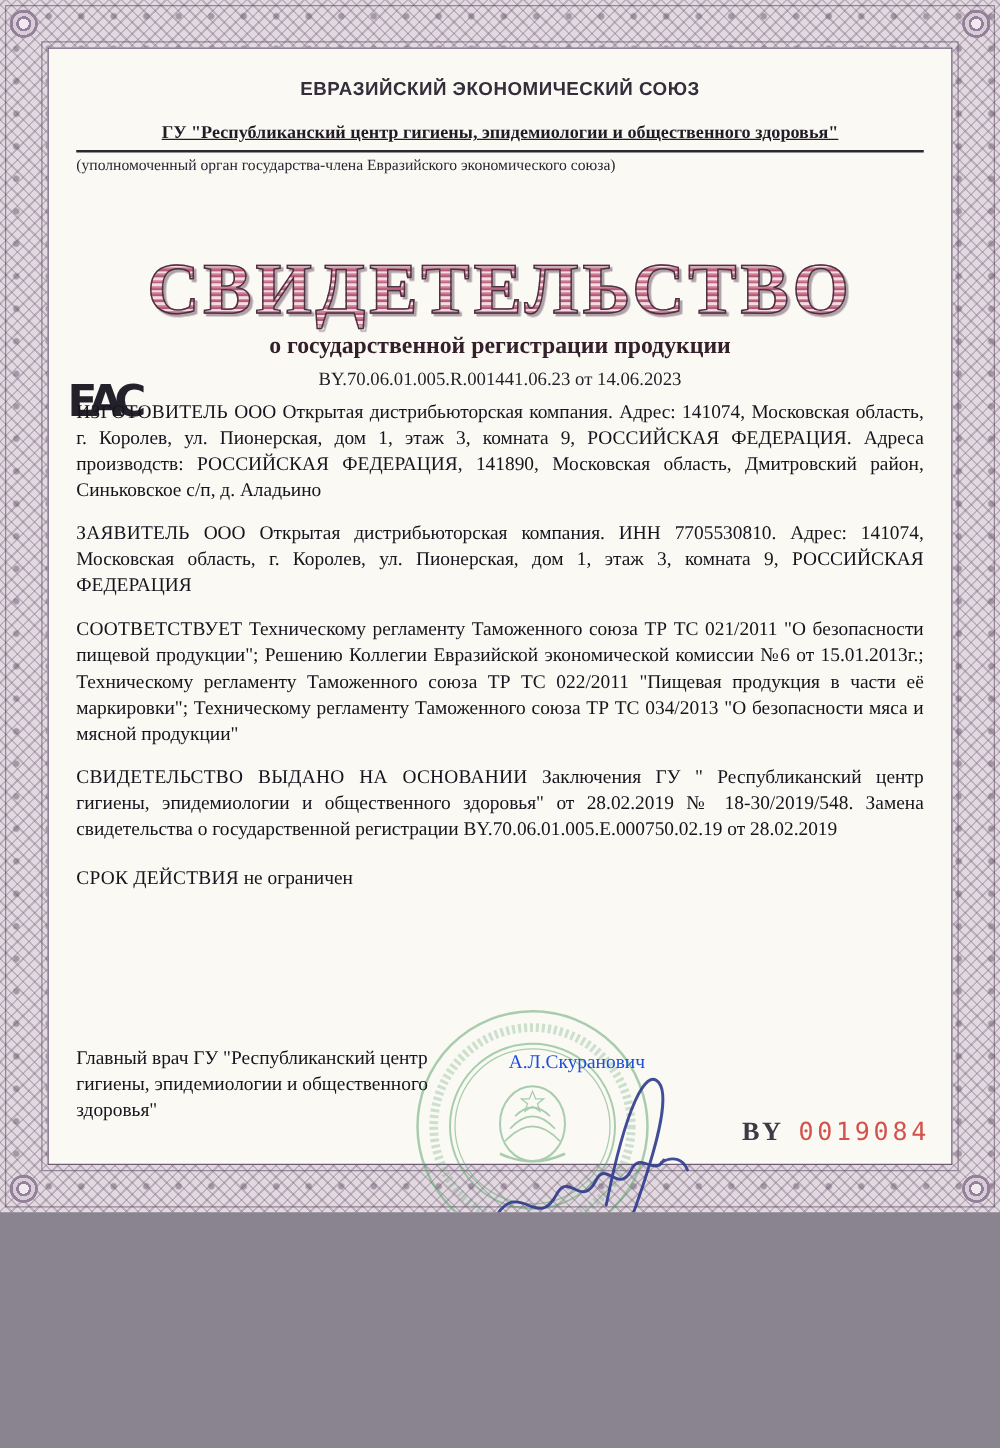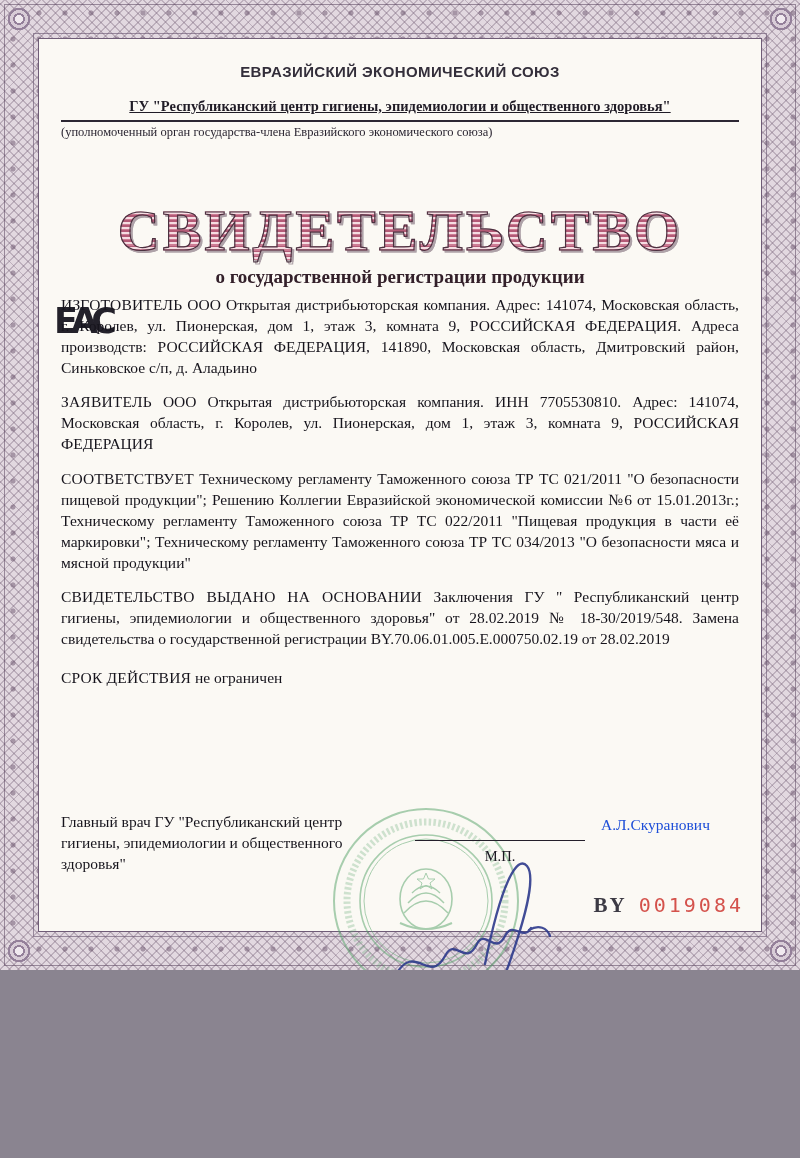--- a/index.html
+++ b/index.html
@@ -115,20 +115,21 @@
   <div class="inner">
 
     <div class="union-title">ЕВРАЗИЙСКИЙ ЭКОНОМИЧЕСКИЙ СОЮЗ</div>
     <div class="authority">ГУ "Республиканский центр гигиены, эпидемиологии и общественного здоровья"</div>
     <hr class="rule">
     <div class="authority-sub">(уполномоченный орган государства-члена Евразийского экономического союза)</div>
 
     <div class="title-wrap">
       <div class="main-title">СВИДЕТЕЛЬСТВО</div>
       <div class="title-sub">о государственной регистрации продукции</div>
+      <div class="reg-number">BY.70.06.01.005.R.001441.06.23 от 14.06.2023</div>
     </div>
 
     <div class="eac-mark">
       <svg width="66" height="46" viewBox="0 0 66 46">
         <text x="1" y="36" font-family="DejaVu Sans, sans-serif" font-weight="bold" font-size="35" fill="#23212a" textLength="63">ЕАС</text>
       </svg>
     </div>
 
 
     <svg class="stamp-svg" width="220" height="220" viewBox="0 0 220 220">
@@ -160,24 +161,20 @@
 
       <p class="para"><span class="sec-label">СООТВЕТСТВУЕТ</span> <span>Техническому регламенту Таможенного союза ТР ТС 021/2011 "О безопасности пищевой продукции"; Решению Коллегии Евразийской экономической комиссии №6 от 15.01.2013г.; Техническому регламенту Таможенного союза ТР ТС 022/2011 "Пищевая продукция в части её маркировки"; Техническому регламенту Таможенного союза ТР ТС 034/2013 "О безопасности мяса и мясной продукции"</span></p>
 
       <p class="para"><span class="sec-label">СВИДЕТЕЛЬСТВО ВЫДАНО НА ОСНОВАНИИ</span> <span>Заключения ГУ " Республиканский центр гигиены, эпидемиологии и общественного здоровья" от 28.02.2019 № 18-30/2019/548. Замена свидетельства о государственной регистрации BY.70.06.01.005.E.000750.02.19 от 28.02.2019</span></p>
 
       <p class="para validity"><span class="sec-label">СРОК ДЕЙСТВИЯ</span> <span>не ограничен</span></p>
     </div>
 
     <div class="sign-area">
       <div class="signer-title">Главный врач ГУ "Республиканский центр гигиены, эпидемиологии и общественного здоровья"</div>
-      <div class="sig-col">
-        <hr class="sig-line">
-        <div class="mp-label">М.П.</div>
-      </div>
       <div class="signer-name">А.Л.Скуранович</div>
     </div>
 
   </div>
 
   <svg class="hygieia" width="172" height="156" viewBox="0 0 172 156">
     <g stroke="#c5b29b" fill="none" opacity="0.9">
       <circle cx="85" cy="66" r="60" fill="rgba(233,221,203,0.35)" stroke-width="3" stroke-dasharray="7 4"></circle>
       <circle cx="85" cy="66" r="54" stroke-width="1" stroke-dasharray="2 3"></circle>
       <circle cx="85" cy="66" r="48" stroke-width="1.2"></circle>

